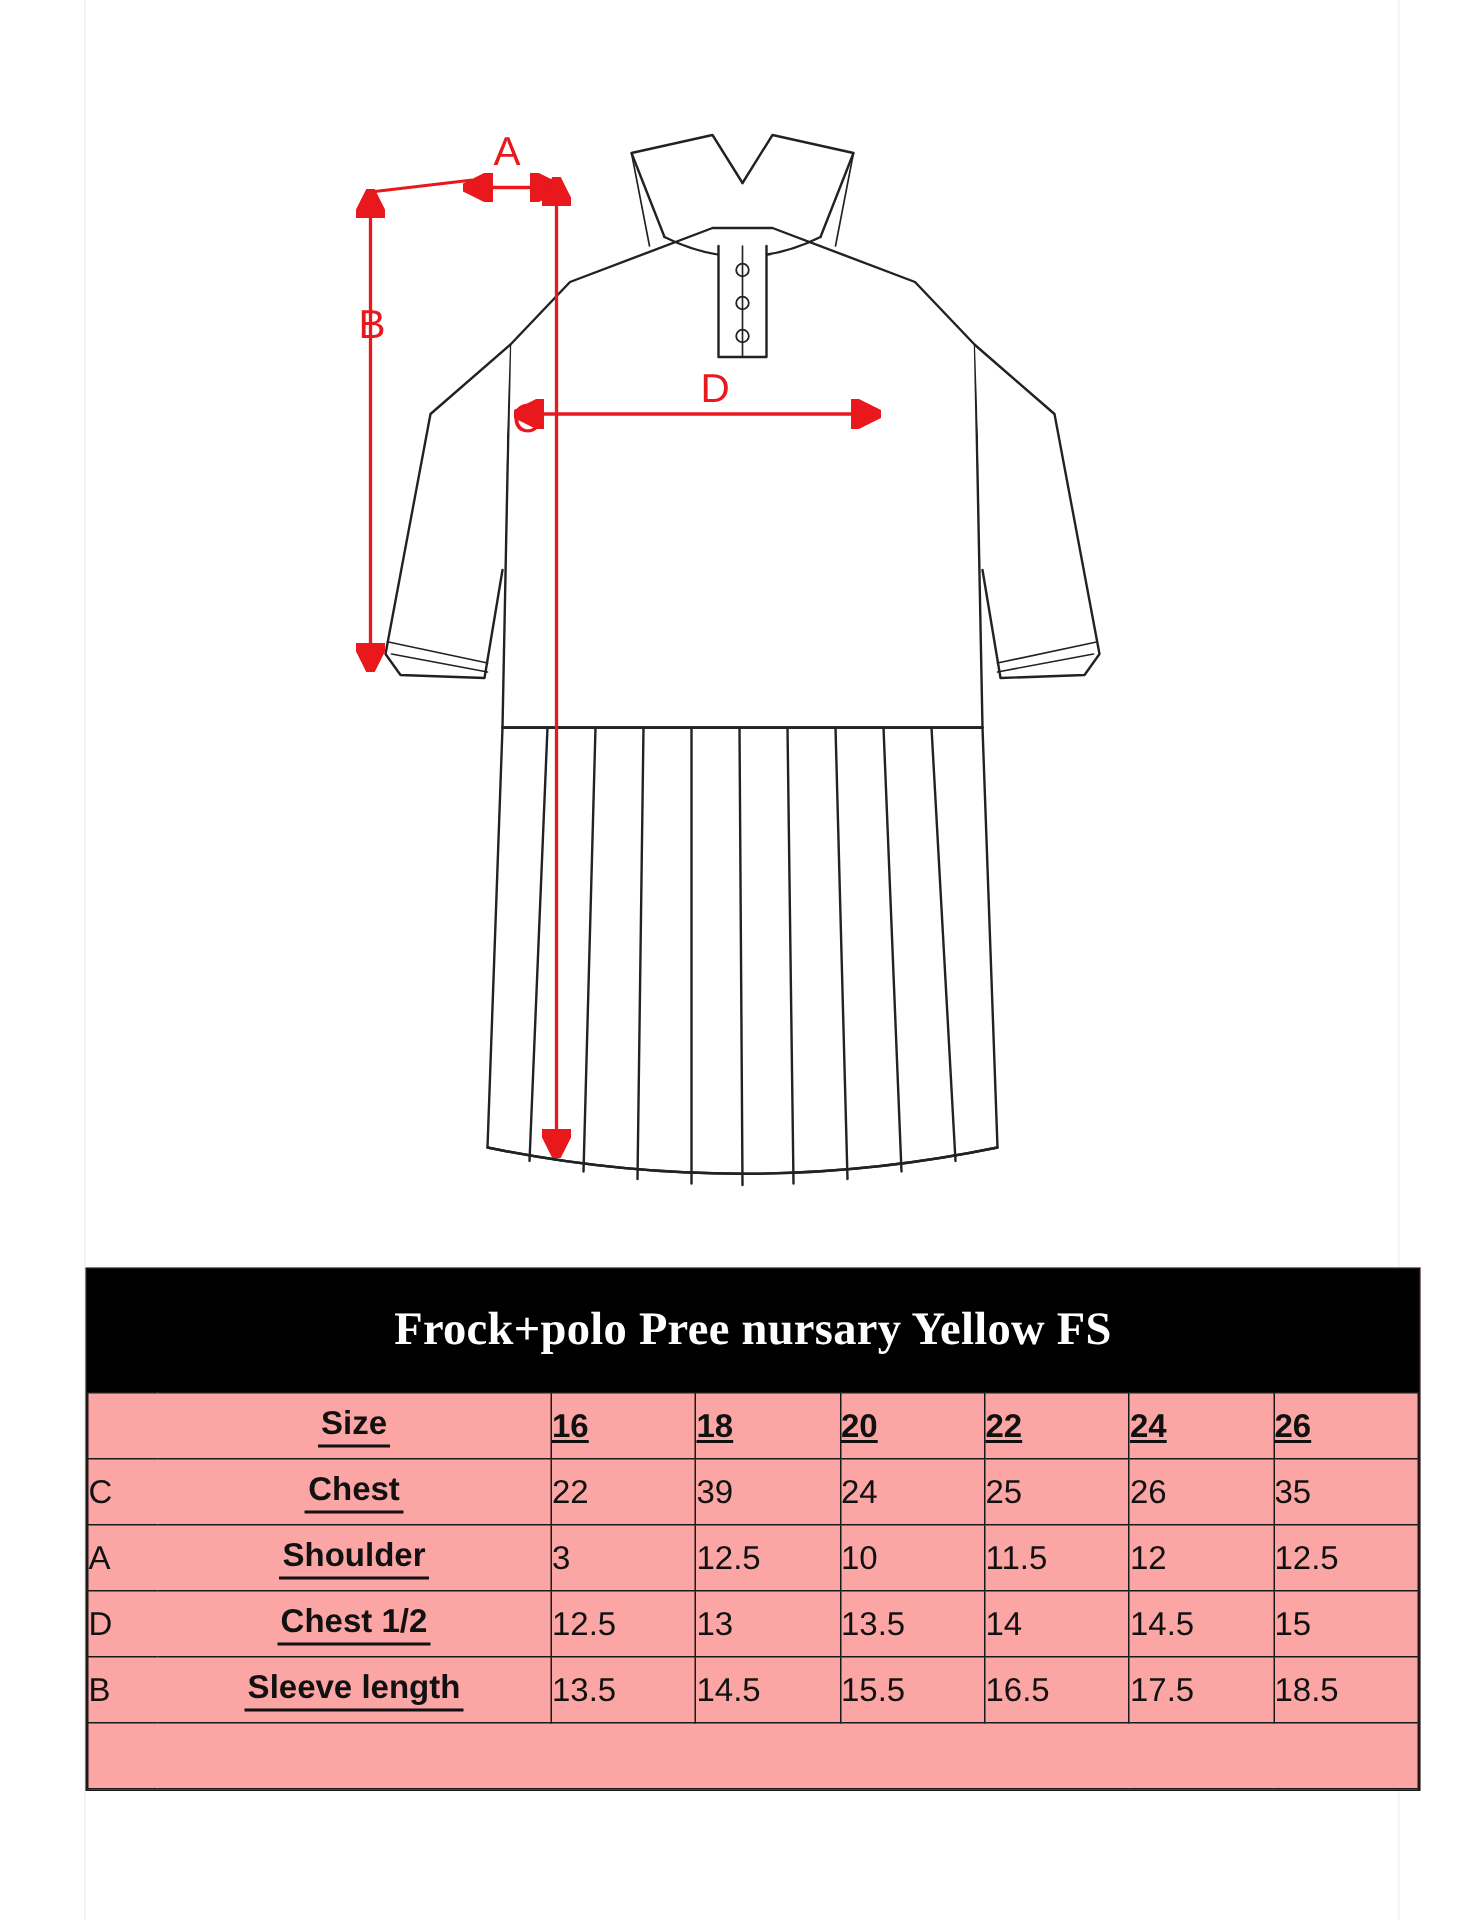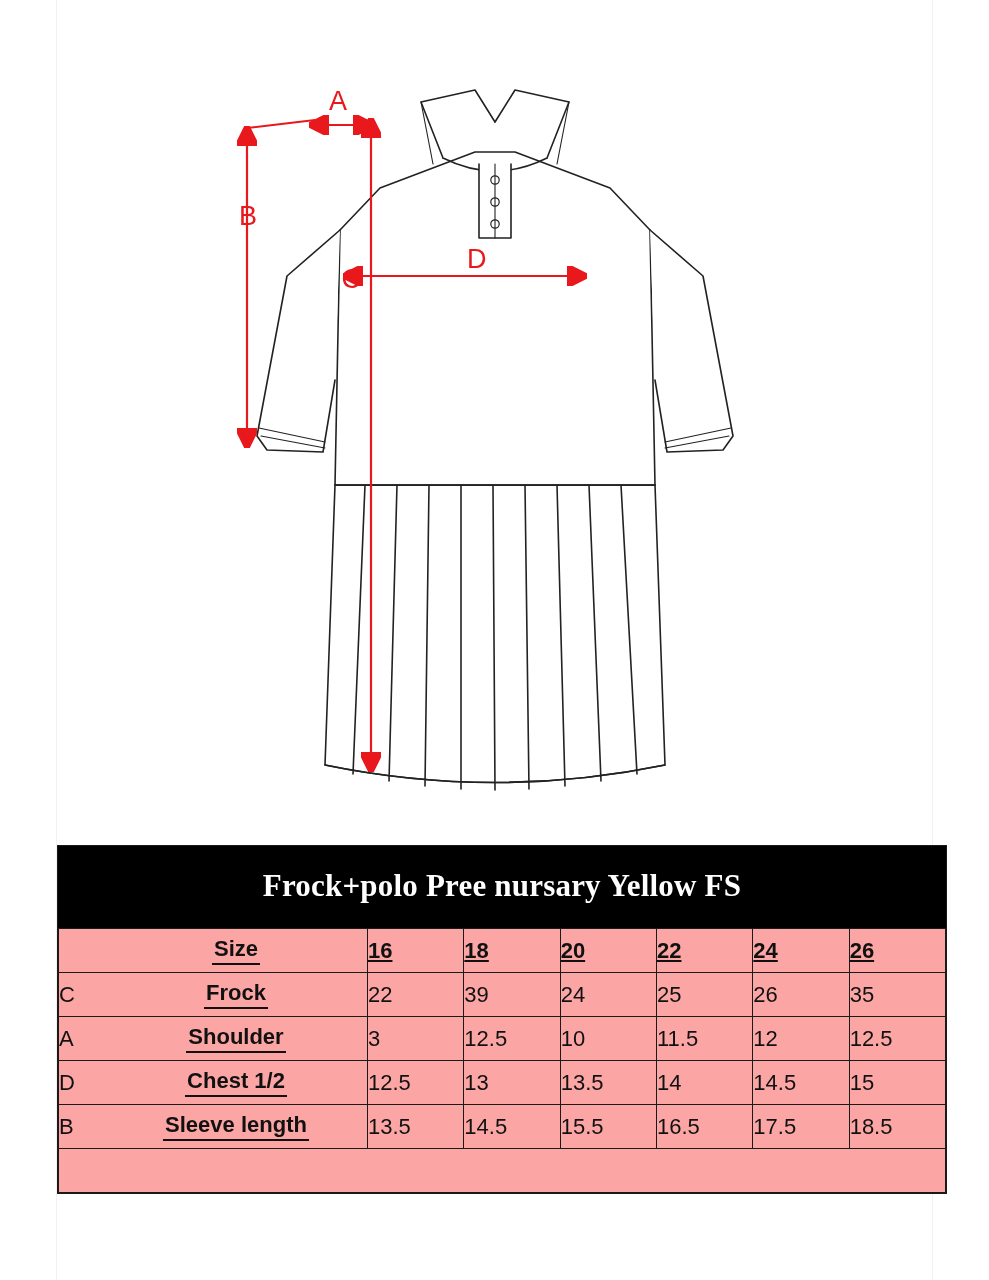--- a/index.html
+++ b/index.html
@@ -206,21 +206,21 @@
           <td class="hdr">16</td>
           <td class="hdr">18</td>
           <td class="hdr">20</td>
           <td class="hdr">22</td>
           <td class="hdr">24</td>
           <td class="hdr">26</td>
         </tr>
 
         <tr>
           <td class="letter-cell">C</td>
-          <td class="row-label"><span>Frock</span></td>
+          <td class="row-label"><span>Chest</span></td>
           <td class="val">22</td>
           <td class="val">39</td>
           <td class="val">24</td>
           <td class="val">25</td>
           <td class="val">26</td>
           <td class="val">35</td>
         </tr>
 
         <tr>
           <td class="letter-cell">A</td>

